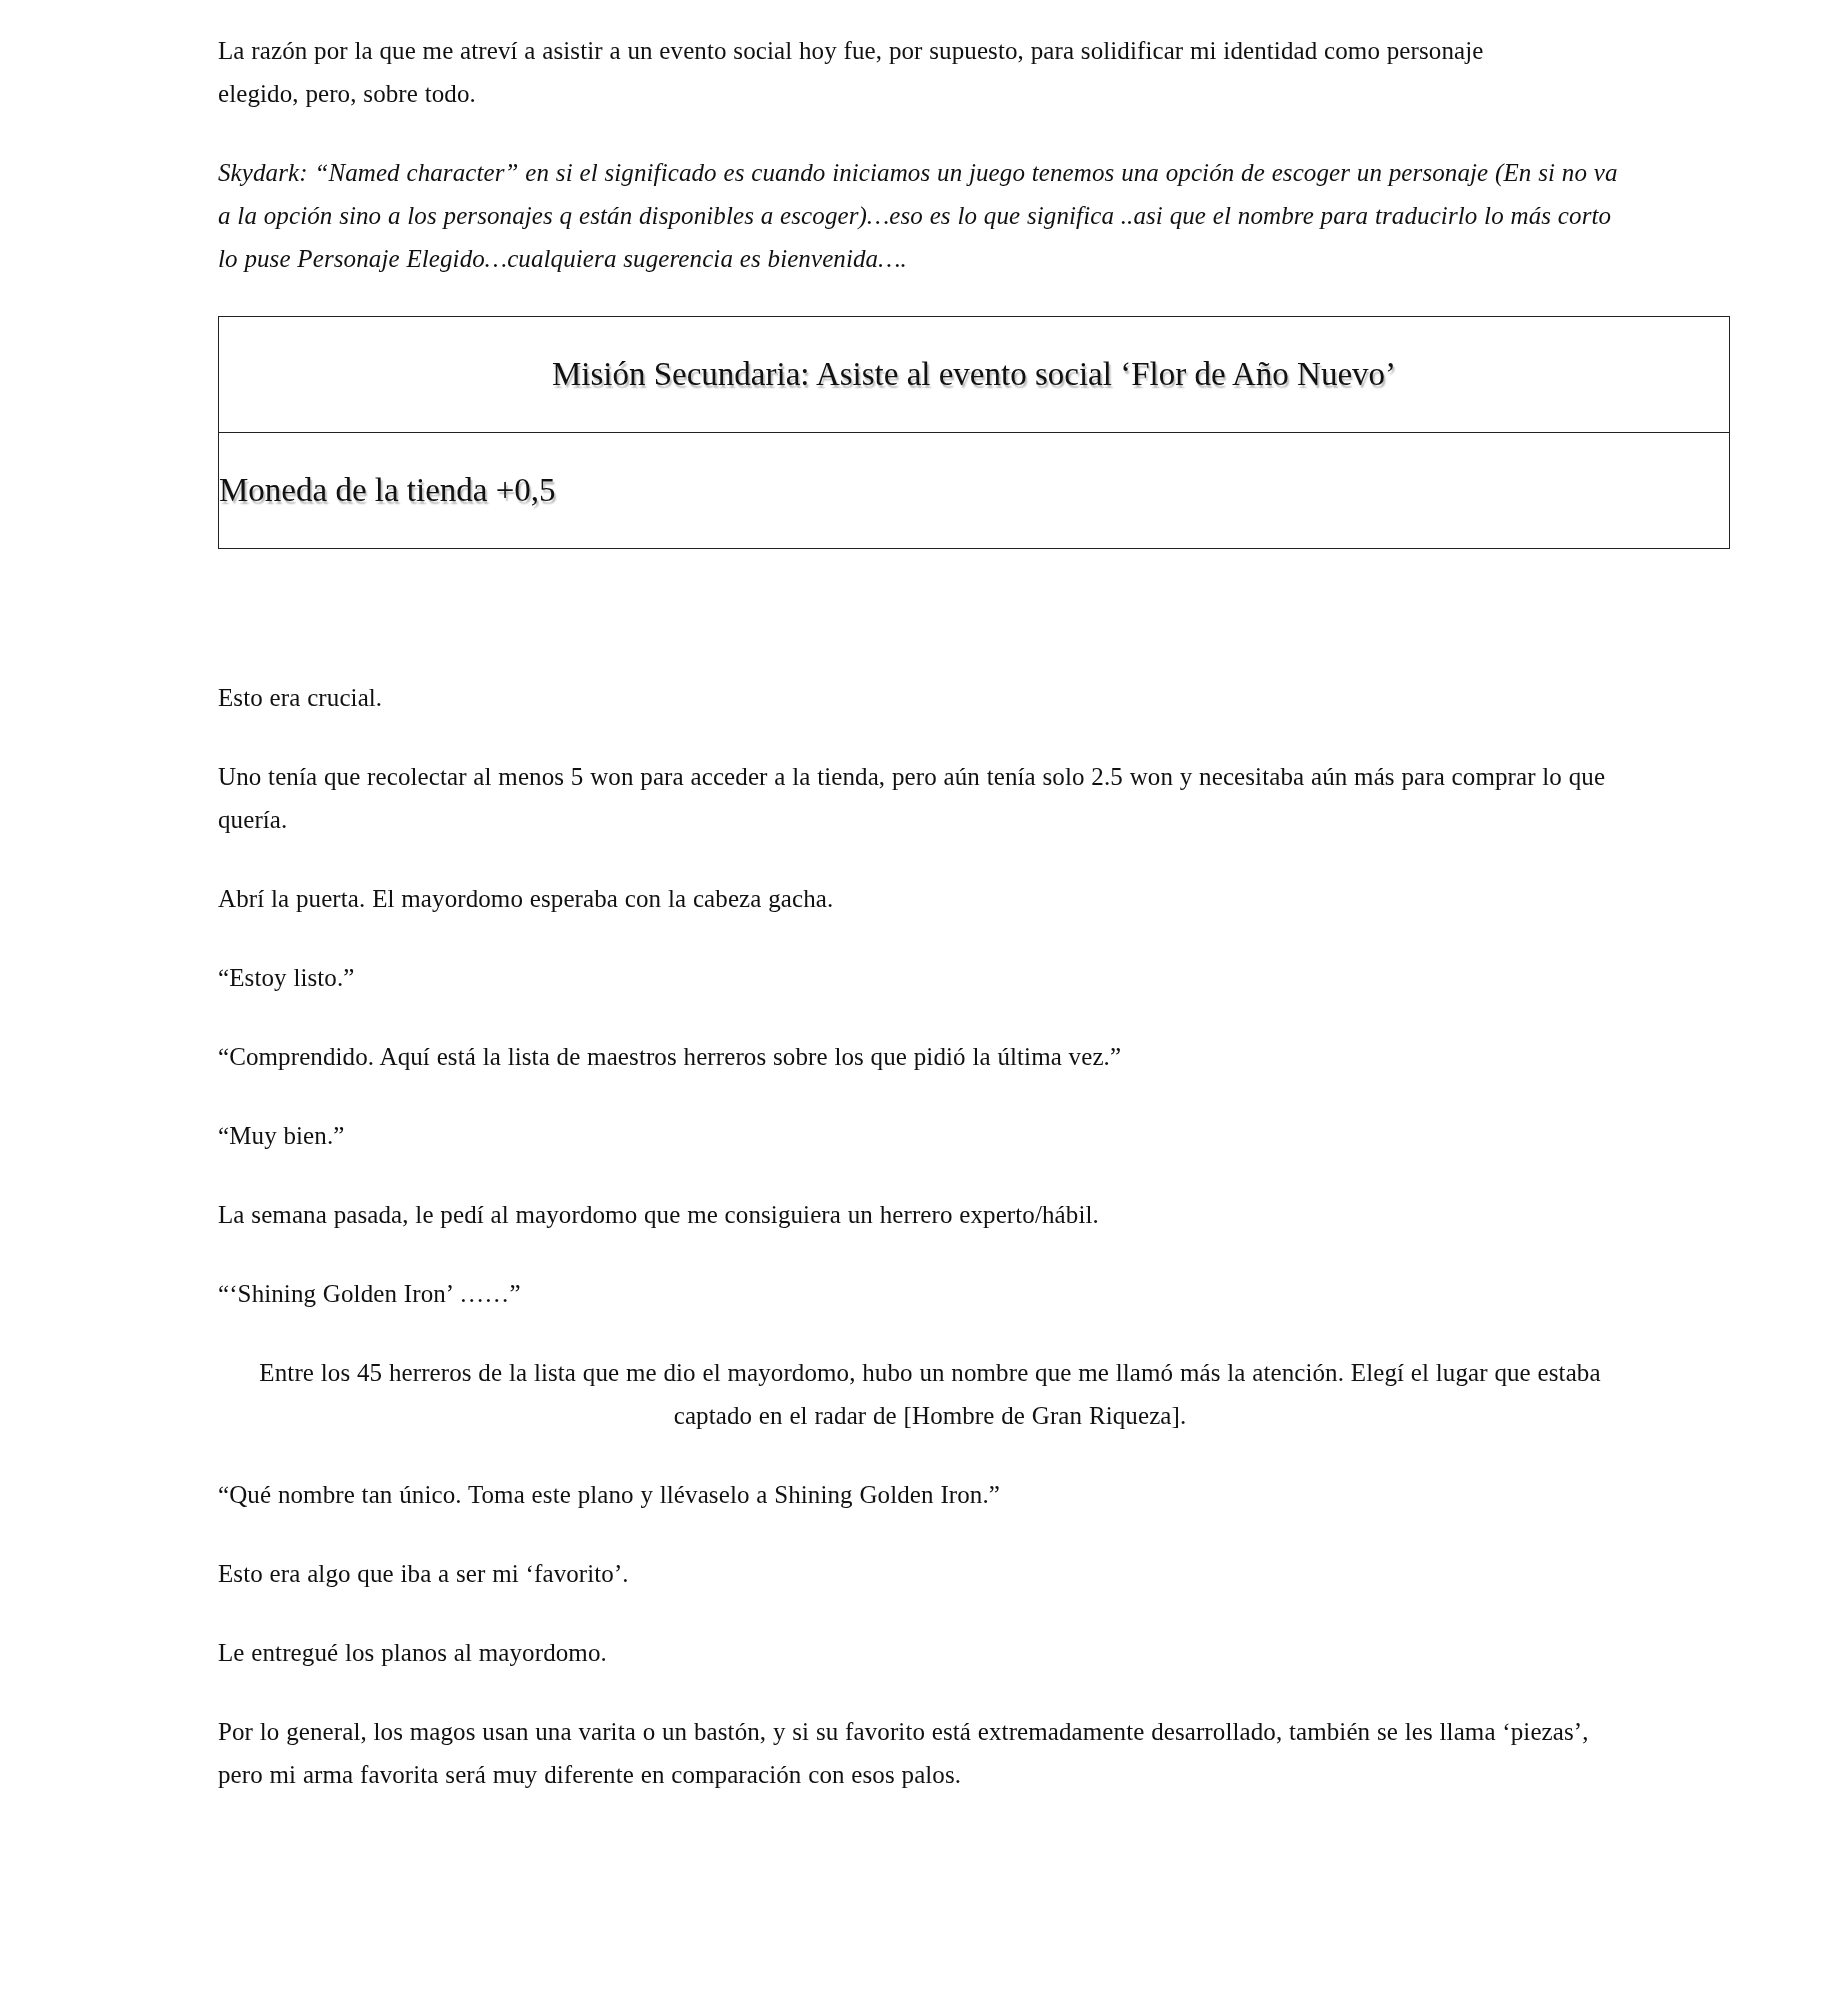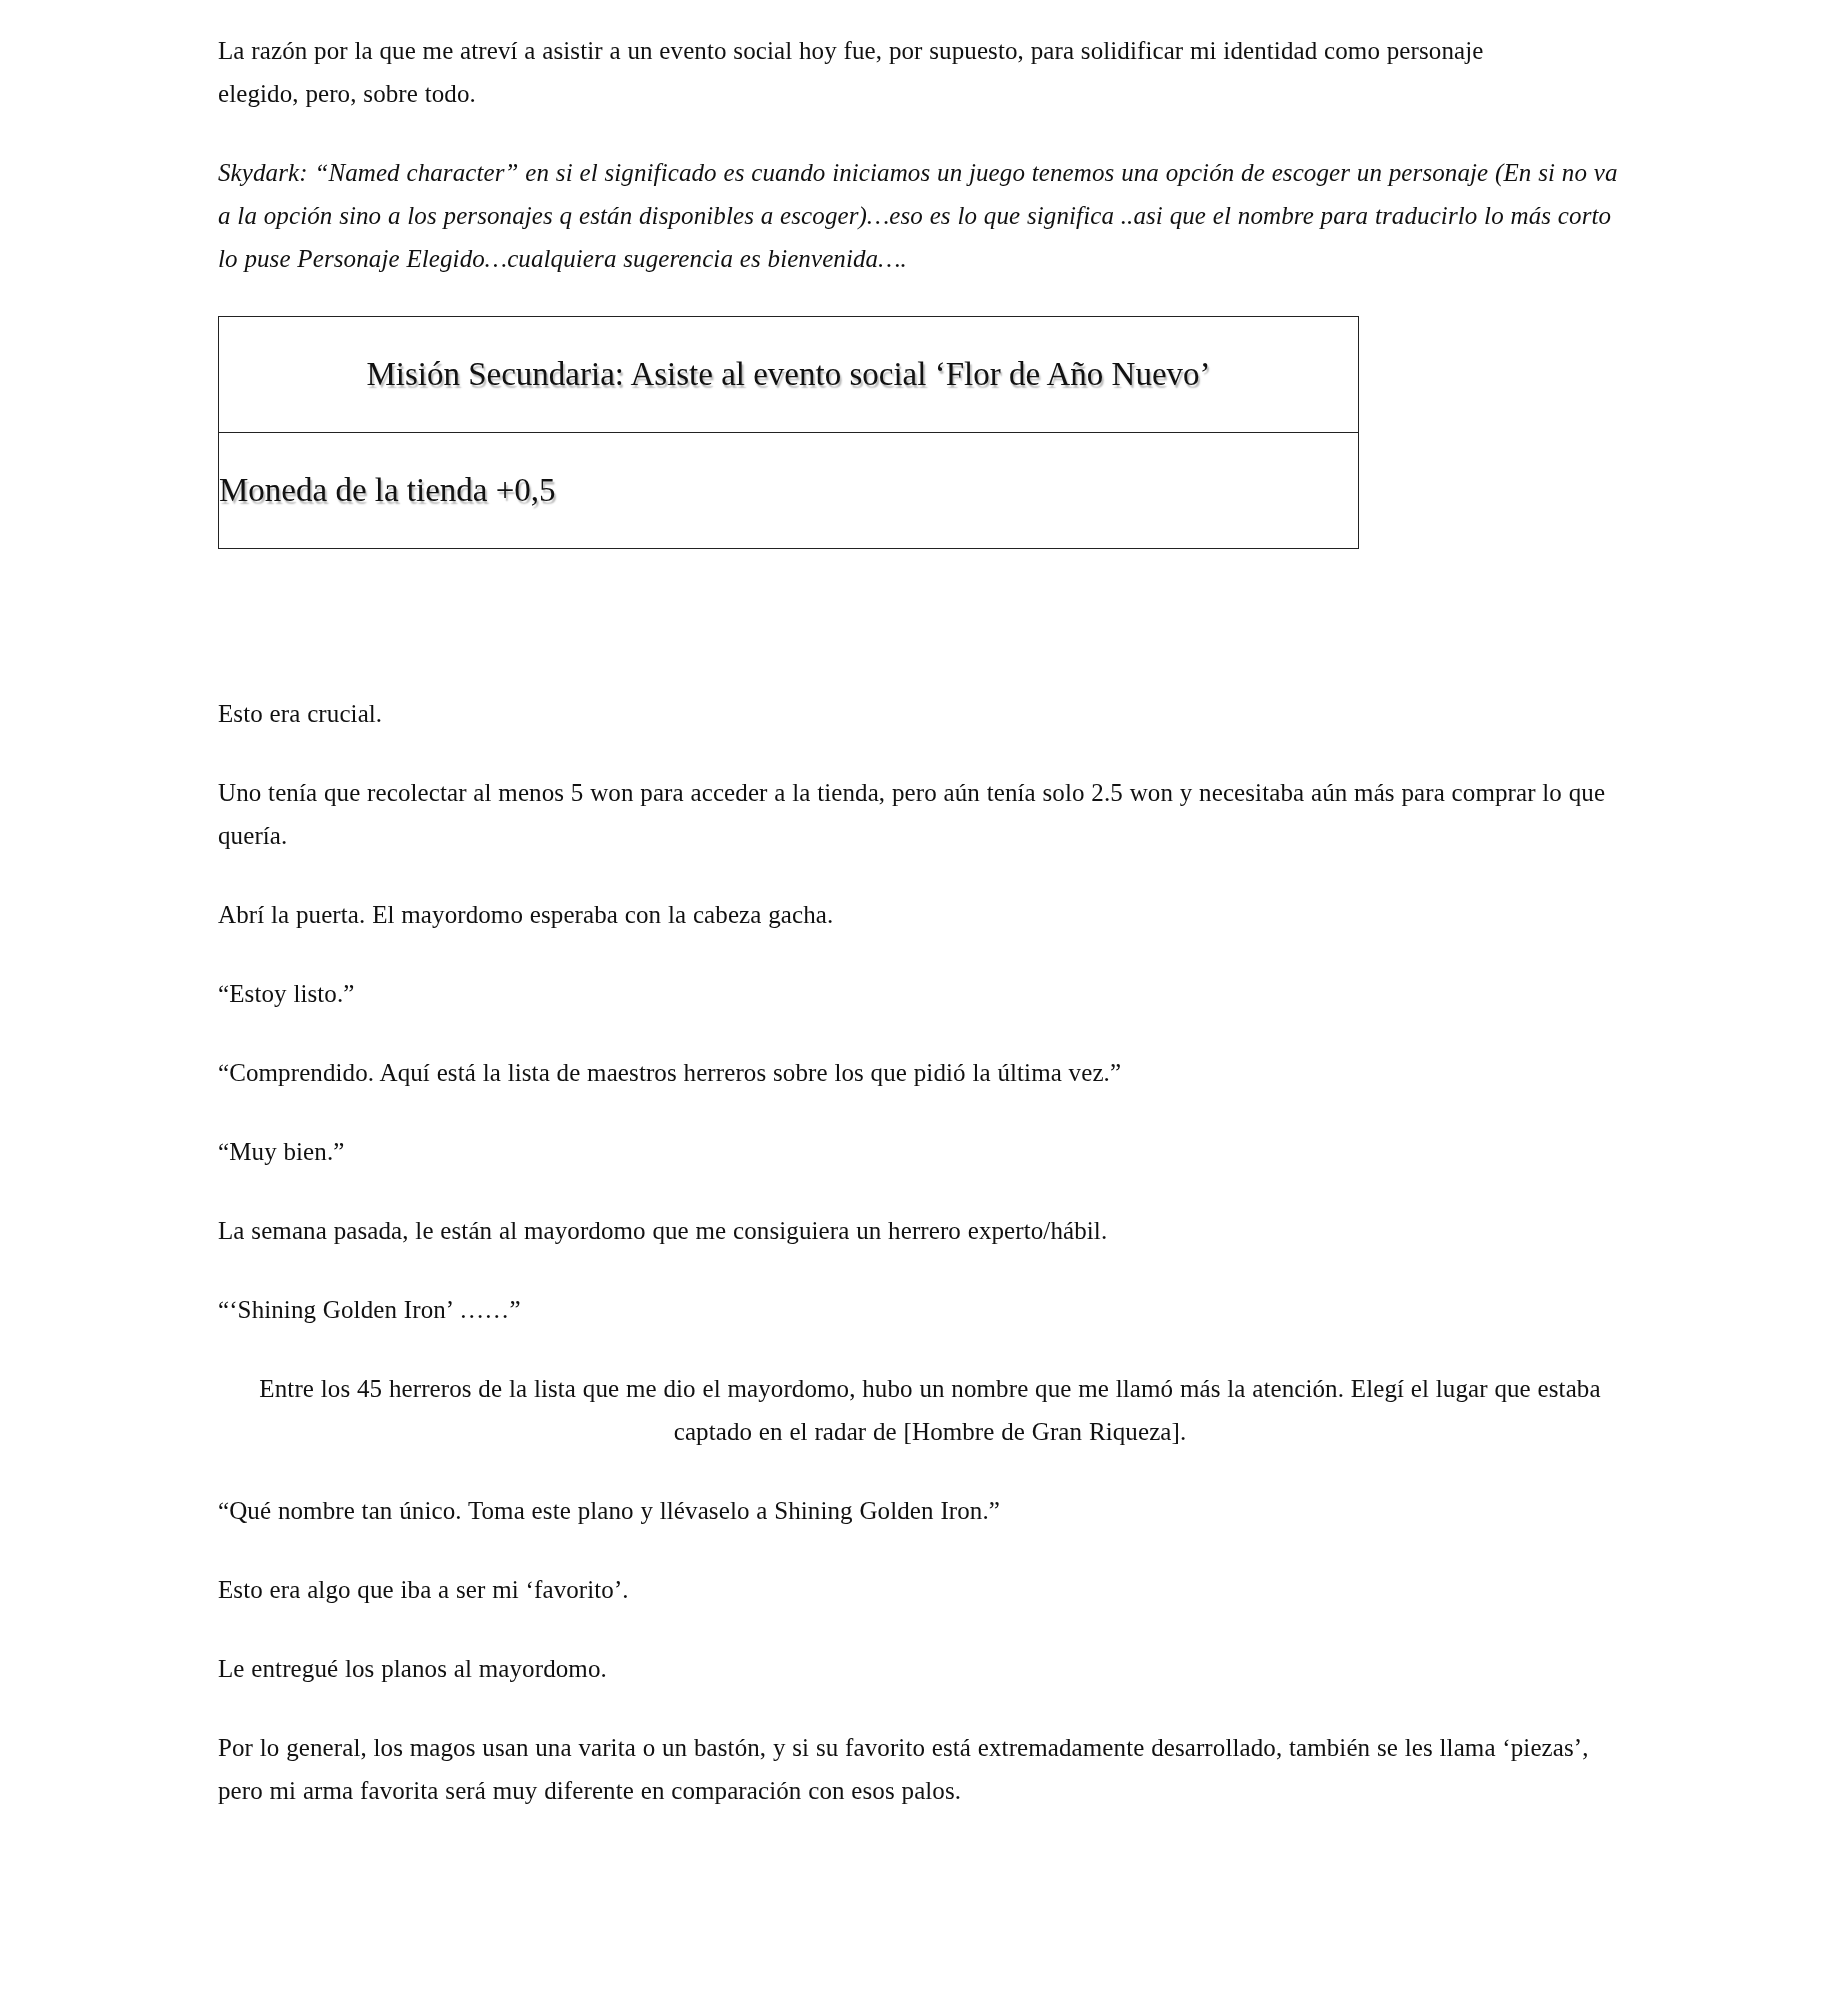--- a/index.html
+++ b/index.html
@@ -26,22 +26,22 @@
       line-height: 43px;
       margin: 0 0 36px 0;
       letter-spacing: 0.1px;
       word-spacing: 0.4px;
     }
     .para.italic {
       font-style: italic;
     }
     .quest-table {
       border-collapse: collapse;
-      width: 1141px;
-      margin: 0 0 16px 0;
+      width: 1512px;
+      margin: 0 0 0 0;
     }
     .quest-table td {
       border: 1.7px solid #222222;
       height: 115px;
       font-size: 33px;
       text-shadow: 1.7px 2.5px 1.7px rgba(0,0,0,0.28);
       padding: 0;
     }
     .quest-title-cell {
       text-align: center;
@@ -75,21 +75,21 @@
 
   <div class="spacer-after-table"></div>
 
   <div>
     <p class="para">Esto era crucial.</p>
     <p class="para" style="width:1390px;">Uno tenía que recolectar al menos 5 won para acceder a la tienda, pero aún tenía solo 2.5 won y necesitaba aún más para comprar lo que quería.</p>
     <p class="para">Abrí la puerta. El mayordomo esperaba con la cabeza gacha.</p>
     <p class="para">“Estoy listo.”</p>
     <p class="para">“Comprendido. Aquí está la lista de maestros herreros sobre los que pidió la última vez.”</p>
     <p class="para">“Muy bien.”</p>
-    <p class="para">La semana pasada, le están al mayordomo que me consiguiera un herrero experto/hábil.</p>
+    <p class="para">La semana pasada, le pedí al mayordomo que me consiguiera un herrero experto/hábil.</p>
     <p class="para">“‘Shining Golden Iron’ ……”</p>
     <p class="para" style="width:1424px;text-align:center;">Entre los 45 herreros de la lista que me dio el mayordomo, hubo un nombre que me llamó más la atención. Elegí el lugar que estaba captado en el radar de [Hombre de Gran Riqueza].</p>
     <p class="para">“Qué nombre tan único. Toma este plano y llévaselo a Shining Golden Iron.”</p>
     <p class="para">Esto era algo que iba a ser mi ‘favorito’.</p>
     <p class="para">Le entregué los planos al mayordomo.</p>
     <p class="para" style="width:1415px;">Por lo general, los magos usan una varita o un bastón, y si su favorito está extremadamente desarrollado, también se les llama ‘piezas’, pero mi arma favorita será muy diferente en comparación con esos palos.</p>
   </div>
 </div>
 
 

